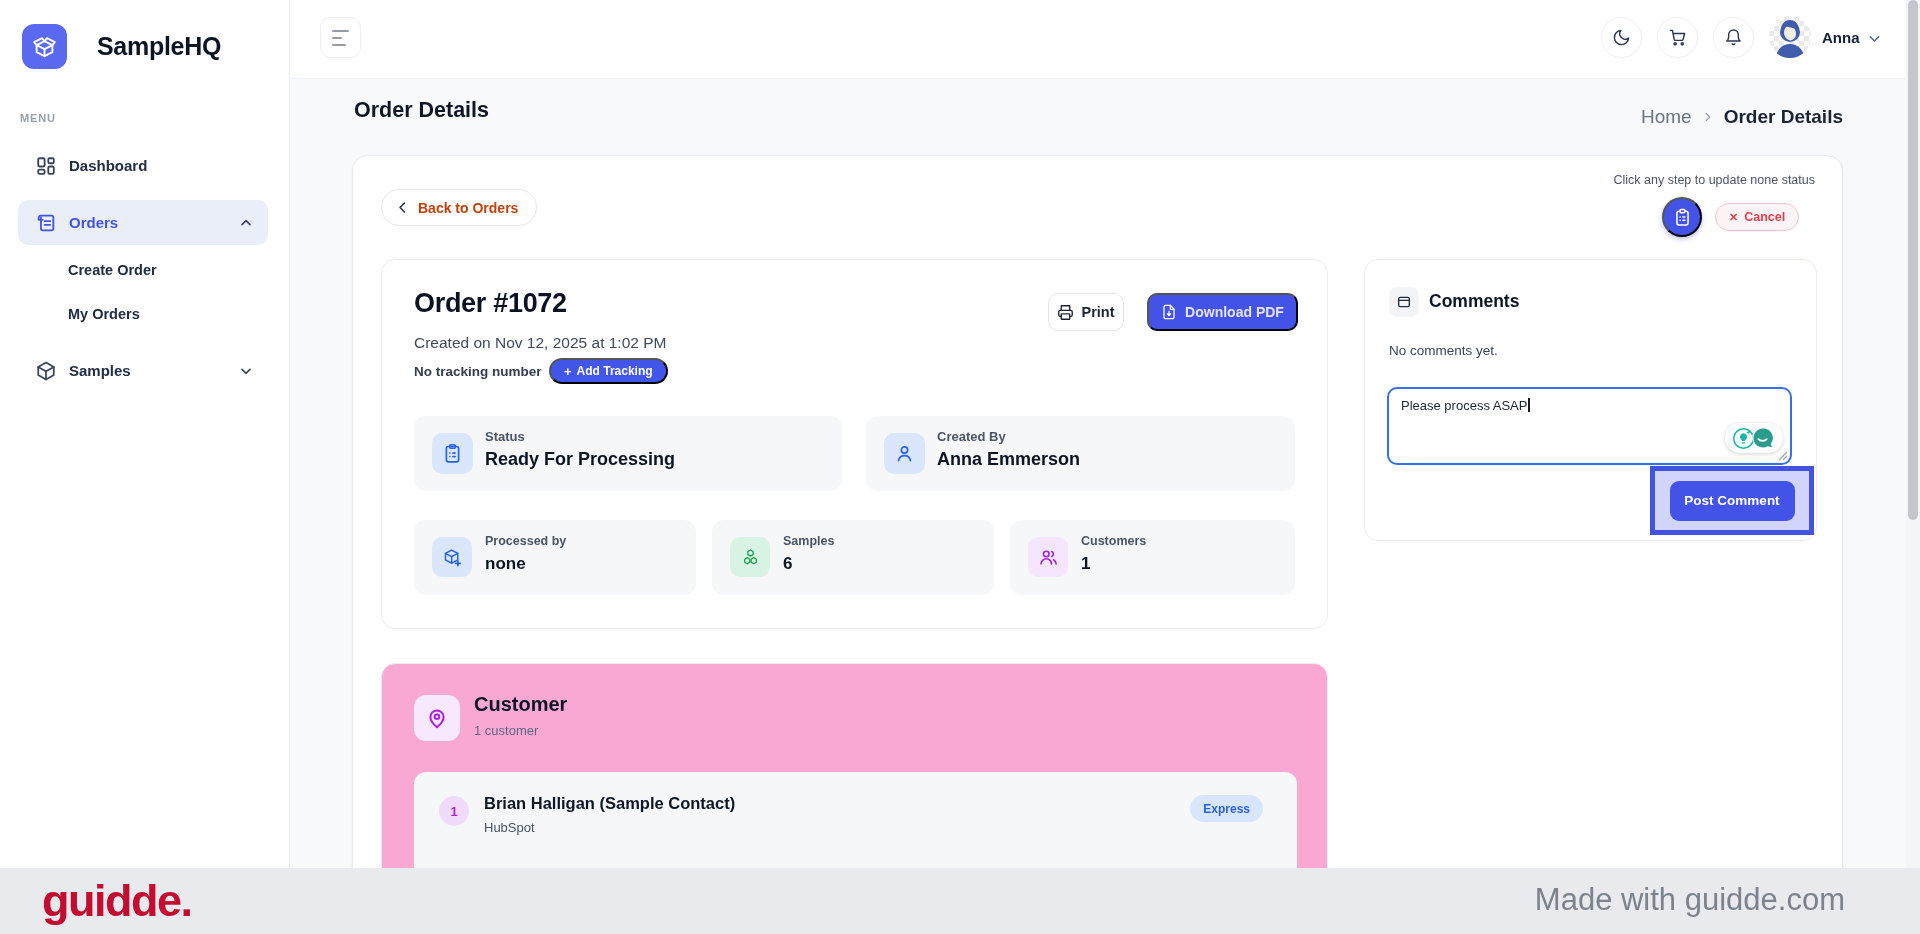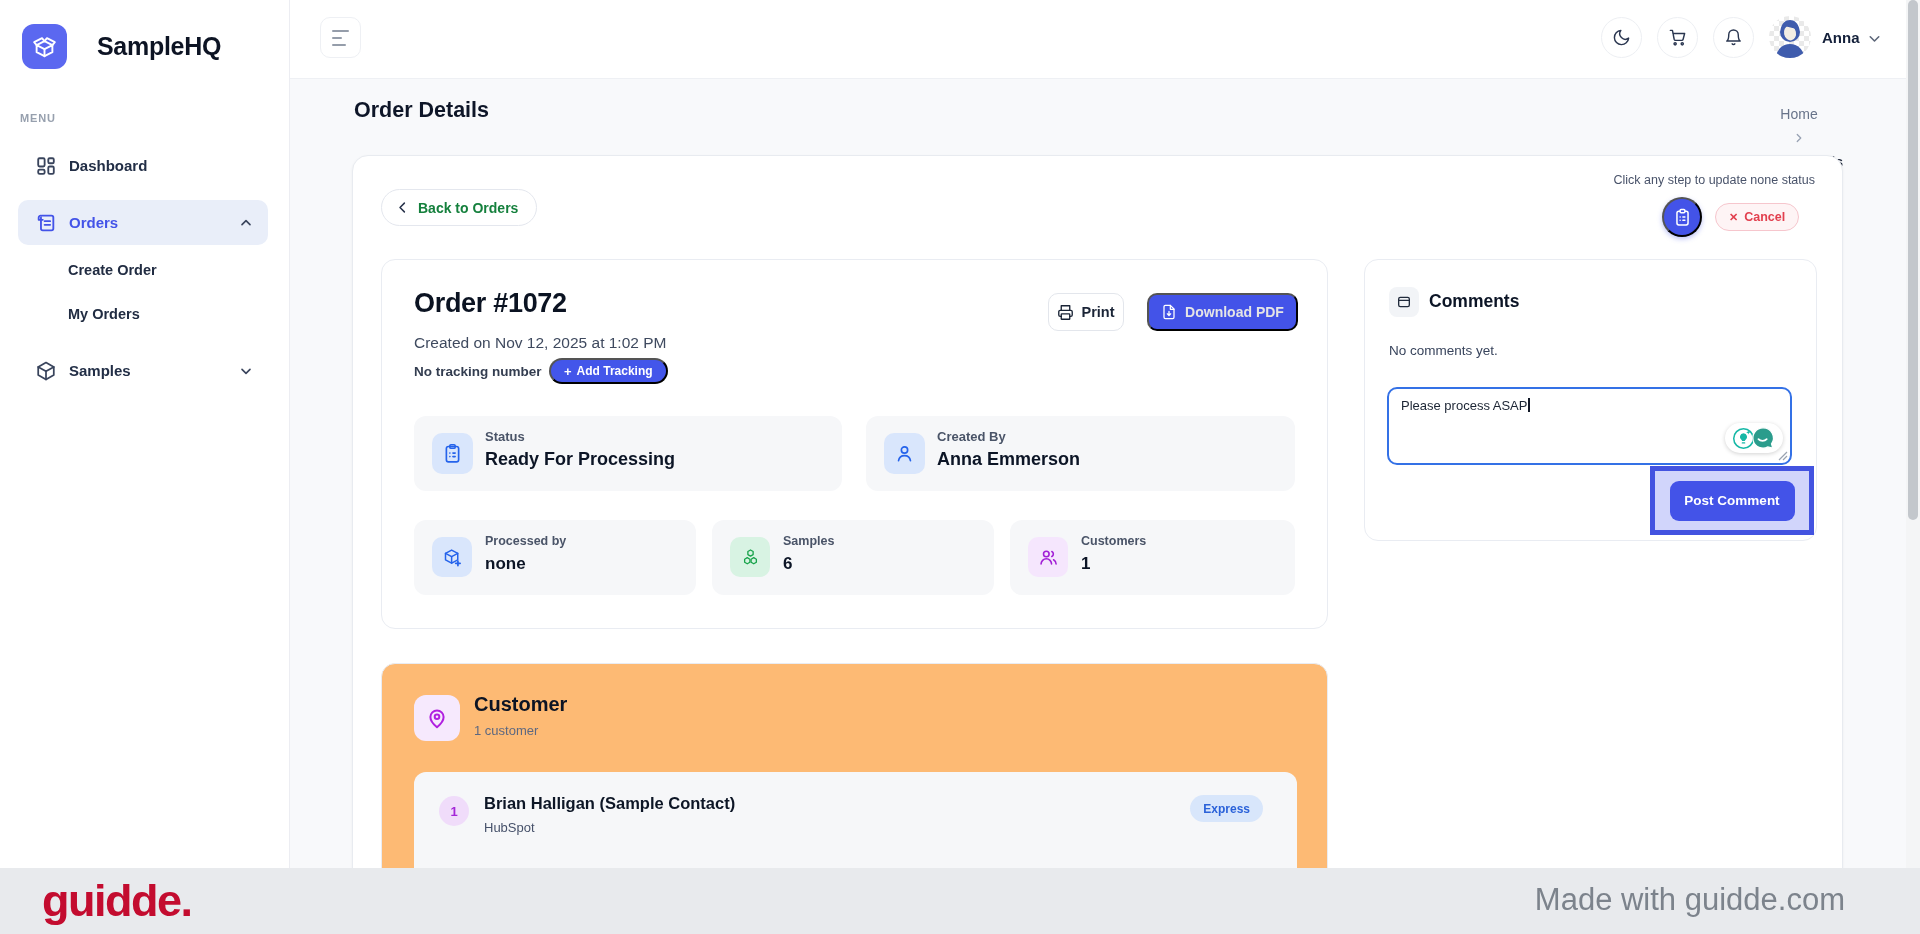--- a/index.html
+++ b/index.html
@@ -28,31 +28,31 @@
   .burger { position:absolute; left:30px; top:17px; width:41px; height:41px; border-radius:10px; border:1px solid #eef0f4; background:#fff; cursor:pointer; }
   .burger i { position:absolute; left:11px; height:2.4px; border-radius:2px; background:#959daa; display:block; }
   .avatar { position:absolute; left:1479px; top:16px; width:42px; height:42px; border-radius:50%; overflow:hidden; cursor:pointer;
     background:conic-gradient(#e9e9e9 25%, #ffffff 0 50%, #e9e9e9 0 75%, #ffffff 0); background-size:10px 10px; }
   .user-name { position:absolute; left:1532px; top:29px; font-size:15px; font-weight:700; color:#14203a; cursor:pointer; }
   .user-chev { position:absolute; left:1576px; top:30px; width:17px; height:17px; color:#5c6678; cursor:pointer; }
 
   
   .content { position:absolute; left:290px; top:79px; right:0; bottom:0; background:#f8f9fb; }
   .page-title { position:absolute; left:64px; top:19px; font-size:21.5px; font-weight:800; color:#0e1628; }
-  .breadcrumb { position:absolute; right:77px; top:27px; display:flex; align-items:center; gap:9px; font-size:14px;flex-direction:column; }
+  .breadcrumb { position:absolute; right:77px; top:27px; display:flex; align-items:center; gap:9px; font-size:19px; }
   .bc-home { color:#68748a; cursor:pointer; }
   .bc-sep { width:14px; height:14px; color:#98a2b3; }
   .bc-cur { color:#1b2437; font-weight:600; }
 
   
   .board { position:absolute; left:62px; top:76px; width:1491px; height:779px; background:#fff; border:1px solid #e8ebf0; border-radius:16px; box-shadow:0 1px 3px rgba(16,24,40,.05); }
 
   .back-btn { position:absolute; left:28px; top:33px; height:37px; padding:0 18px 0 13px; border-radius:18.5px; border:1px solid #e4e7ee; background:#fff; display:flex; align-items:center; gap:8px; cursor:pointer; }
   .back-btn .bb-ic { width:15px; height:15px; color:#27324a; }
-  .back-btn .bb-label { font-size:14px; font-weight:700; color:#15803d; }
+  .back-btn .bb-label { font-size:14px; font-weight:700; color:#c2410c; }
 
   .hint { position:absolute; right:27px; top:17px; font-size:12.5px; color:#49536a; }
   .step-circle { position:absolute; left:1309px; top:41px; width:40px; height:40px; border-radius:50%; background:#4353e8; display:flex; align-items:center; justify-content:center; color:#fff; cursor:pointer; box-shadow:0 2px 5px rgba(67,83,232,.35); }
   .cancel-btn { position:absolute; left:1362px; top:47px; height:28px; padding:0 13px; border-radius:14px; border:1px solid #f6c6cd; background:#fef4f5; display:flex; align-items:center; gap:6px; cursor:pointer; }
   .cancel-btn .x { font-size:11px; color:#e2404f; font-weight:700; }
   .cancel-btn .lbl { font-size:12.5px; font-weight:700; color:#e2404f; }
 
   
   .order-card { position:absolute; left:28px; top:103px; width:947px; height:370px; border:1px solid #e9ecf2; border-radius:14px; background:#fff; }
   .order-title { position:absolute; left:32px; top:28px; font-size:27px; font-weight:800; color:#0b1322; letter-spacing:-0.3px; }
@@ -87,21 +87,21 @@
   .cm-text { position:absolute; left:12px; top:9px; font-size:13px; color:#1c2534; }
   .caret { display:inline-block; width:1.5px; height:14px; background:#111827; vertical-align:-2px; margin-left:1px; }
   .assist-pill { position:absolute; right:7px; bottom:10px; width:58px; height:30px; border-radius:15px; background:#fff; box-shadow:0 1px 4px rgba(0,0,0,.18); display:flex; align-items:center; justify-content:center; }
   .assist-pill .a1 { width:23px; height:23px; }
   .assist-pill .a2 { width:26px; height:26px; margin-left:-5px; }
   .resize-h { position:absolute; right:2px; bottom:2px; width:10px; height:10px; color:#9aa3b0; cursor:nwse-resize; }
   .highlight-box { position:absolute; left:285px; top:206px; width:164px; height:69px; border:5px solid #4353e0; background:rgba(90,104,240,.28); display:flex; align-items:center; justify-content:center; z-index:6; }
   .post-btn { width:125px; height:40px; border-radius:9px; background:#4353e8; border:none; color:#fff; font-size:13.5px; font-weight:700; font-family:inherit; cursor:pointer; }
 
   
-  .customer-card { position:absolute; left:28px; top:507px; width:947px; height:260px; border:1px solid #e9ecf2; border-radius:14px; background:#fdba74;text-align:center; }
+  .customer-card { position:absolute; left:28px; top:507px; width:947px; height:260px; border:1px solid #e9ecf2; border-radius:14px; background:#f9a8d4;text-align:center; }
   .cu-icbox { position:absolute; left:32px; top:31px; width:46px; height:46px; border-radius:12px; background:#f6e9fd; display:flex; align-items:center; justify-content:center; color:#b01fe0; }
   .cu-title { position:absolute; left:92px; top:29px; font-size:20px; font-weight:800; color:#0c1424; }
   .cu-sub { position:absolute; left:92px; top:59px; font-size:13px; color:#5d6880; }
   .cu-row { position:absolute; left:32px; top:108px; width:883px; height:130px; background:#f6f7f9; border-radius:12px; }
   .cu-num { position:absolute; left:25px; top:24px; width:30px; height:30px; border-radius:50%; background:#f0dcfa; color:#a426d8; font-size:13px; font-weight:700; display:flex; align-items:center; justify-content:center; }
   .cu-name { position:absolute; left:70px; top:22px; font-size:16.5px; font-weight:800; color:#0d1626; }
   .cu-src { position:absolute; left:70px; top:48px; font-size:13px; color:#46516a; }
   .cu-badge { position:absolute; right:34px; top:23px; height:27px; padding:0 13px; border-radius:14px; background:#d8e6fb; color:#2b62d9; font-size:12px; font-weight:700; display:flex; align-items:center; }
 
   

